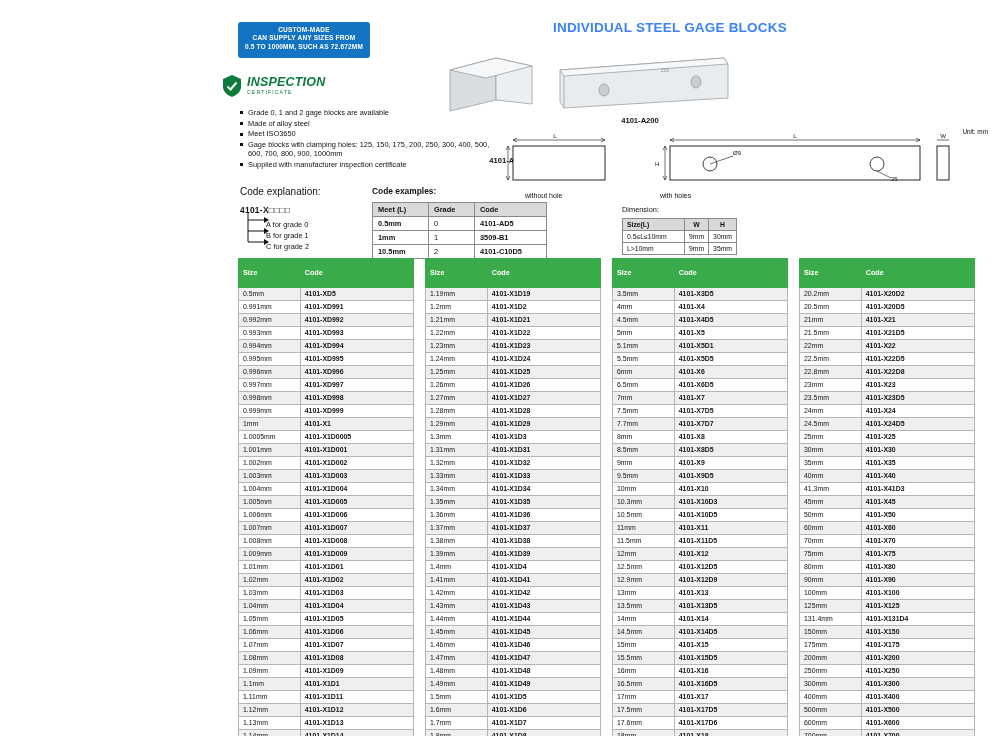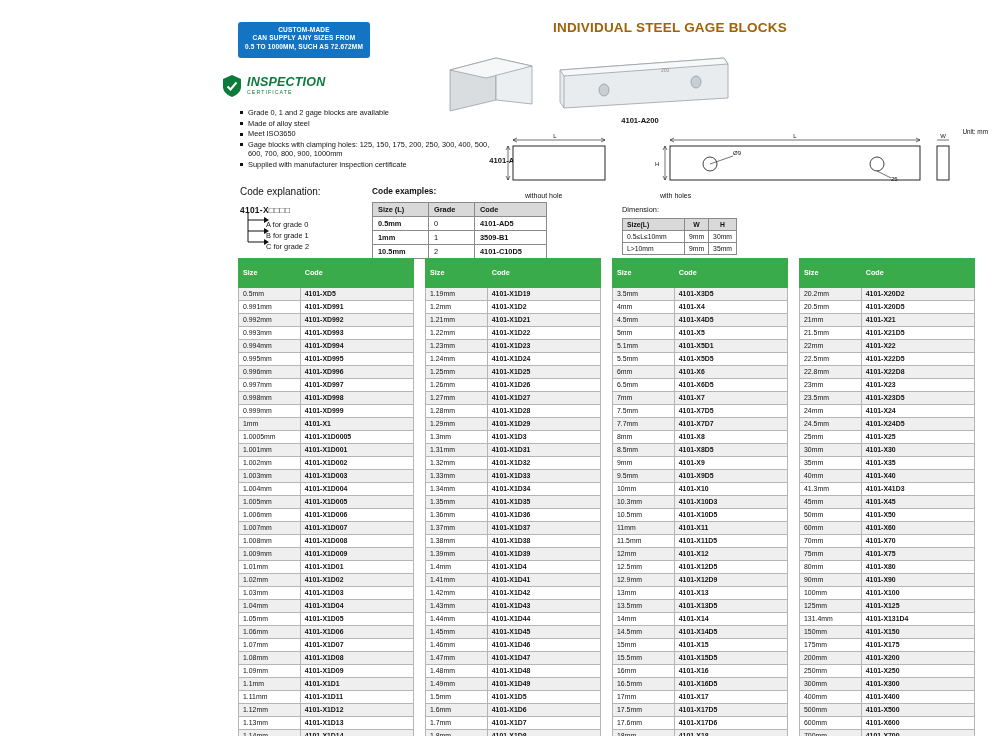--- a/index.html
+++ b/index.html
@@ -70,21 +70,21 @@
   }
   table.ex thead td { background:#d9d9d9; font-weight:bold; }
   table.ex td.c2 { width:46px; }
   table.ex td.c1 { width:56px; }
   table.ex td.c3 { width:72px; font-weight:bold; }
   table.ex tbody td.c1 { font-weight:bold; }
 
   
   .title {
     position:absolute; left:553px; top:20px;
-    font-size:13.5px; font-weight:bold; letter-spacing:.2px; color:#a16207;
+    font-size:13.5px; font-weight:bold; letter-spacing:.2px; color:#3b82f6;
   }
 
   
   .prod { position:absolute; }
   .cap { position:absolute; font-size:7.6px; font-weight:bold; text-align:center; }
 
   
   .unit { position:absolute; right:12px; top:128px; font-size:6.4px; }
   .dimcap { position:absolute; font-size:7px; }
 
@@ -158,21 +158,21 @@
       <path d="M2 19 L2 30 L18 30" stroke="#111" stroke-width="1" fill="none"></path>
       <path d="M18 27 L23 30 L18 33 Z" fill="#111"></path>
     </svg>
   </div>
 
   <div class="ex-wrap">
     <div class="h">Code examples:</div>
     <table class="ex">
       <thead>
         <tr>
-          <td class="c1">Size (L)</td>
+          <td class="c1">Meet (L)</td>
           <td class="c2">Grade</td>
           <td class="c3">Code</td>
         </tr>
       </thead>
       <tbody>
         <tr>
           <td class="c1">0.5mm</td>
           <td class="c2">0</td>
           <td class="c3">4101-AD5</td>
         </tr>

